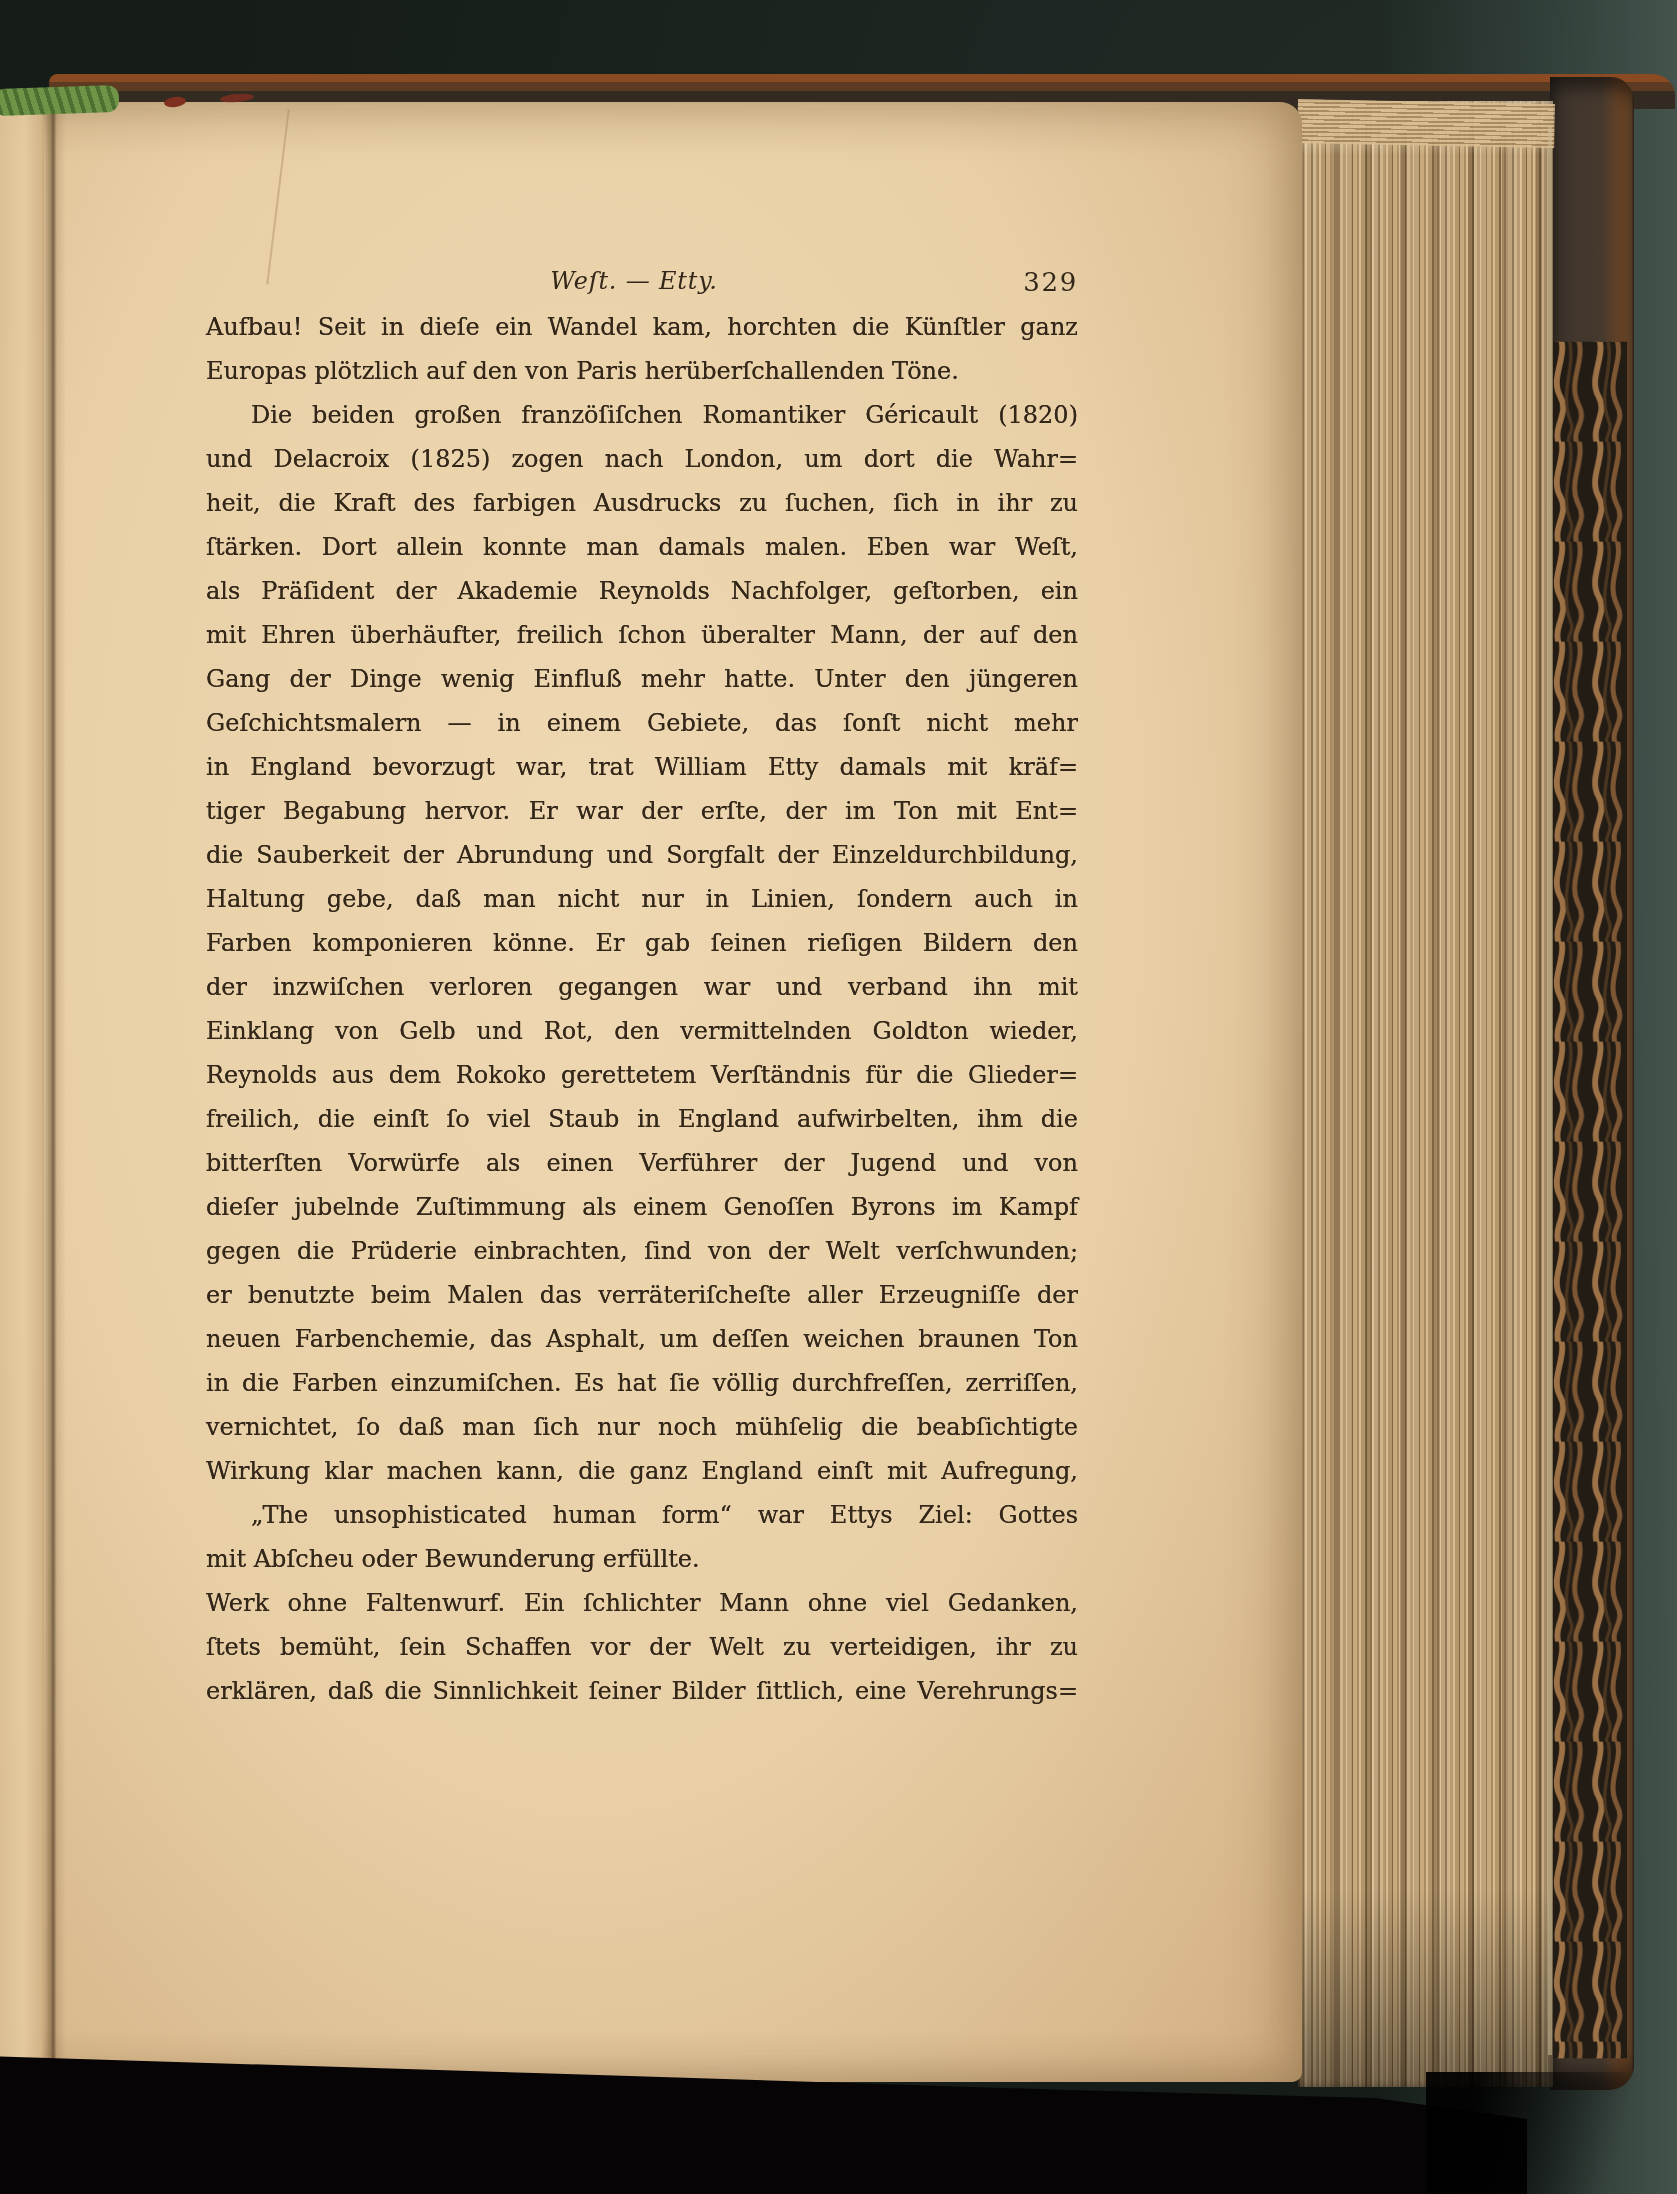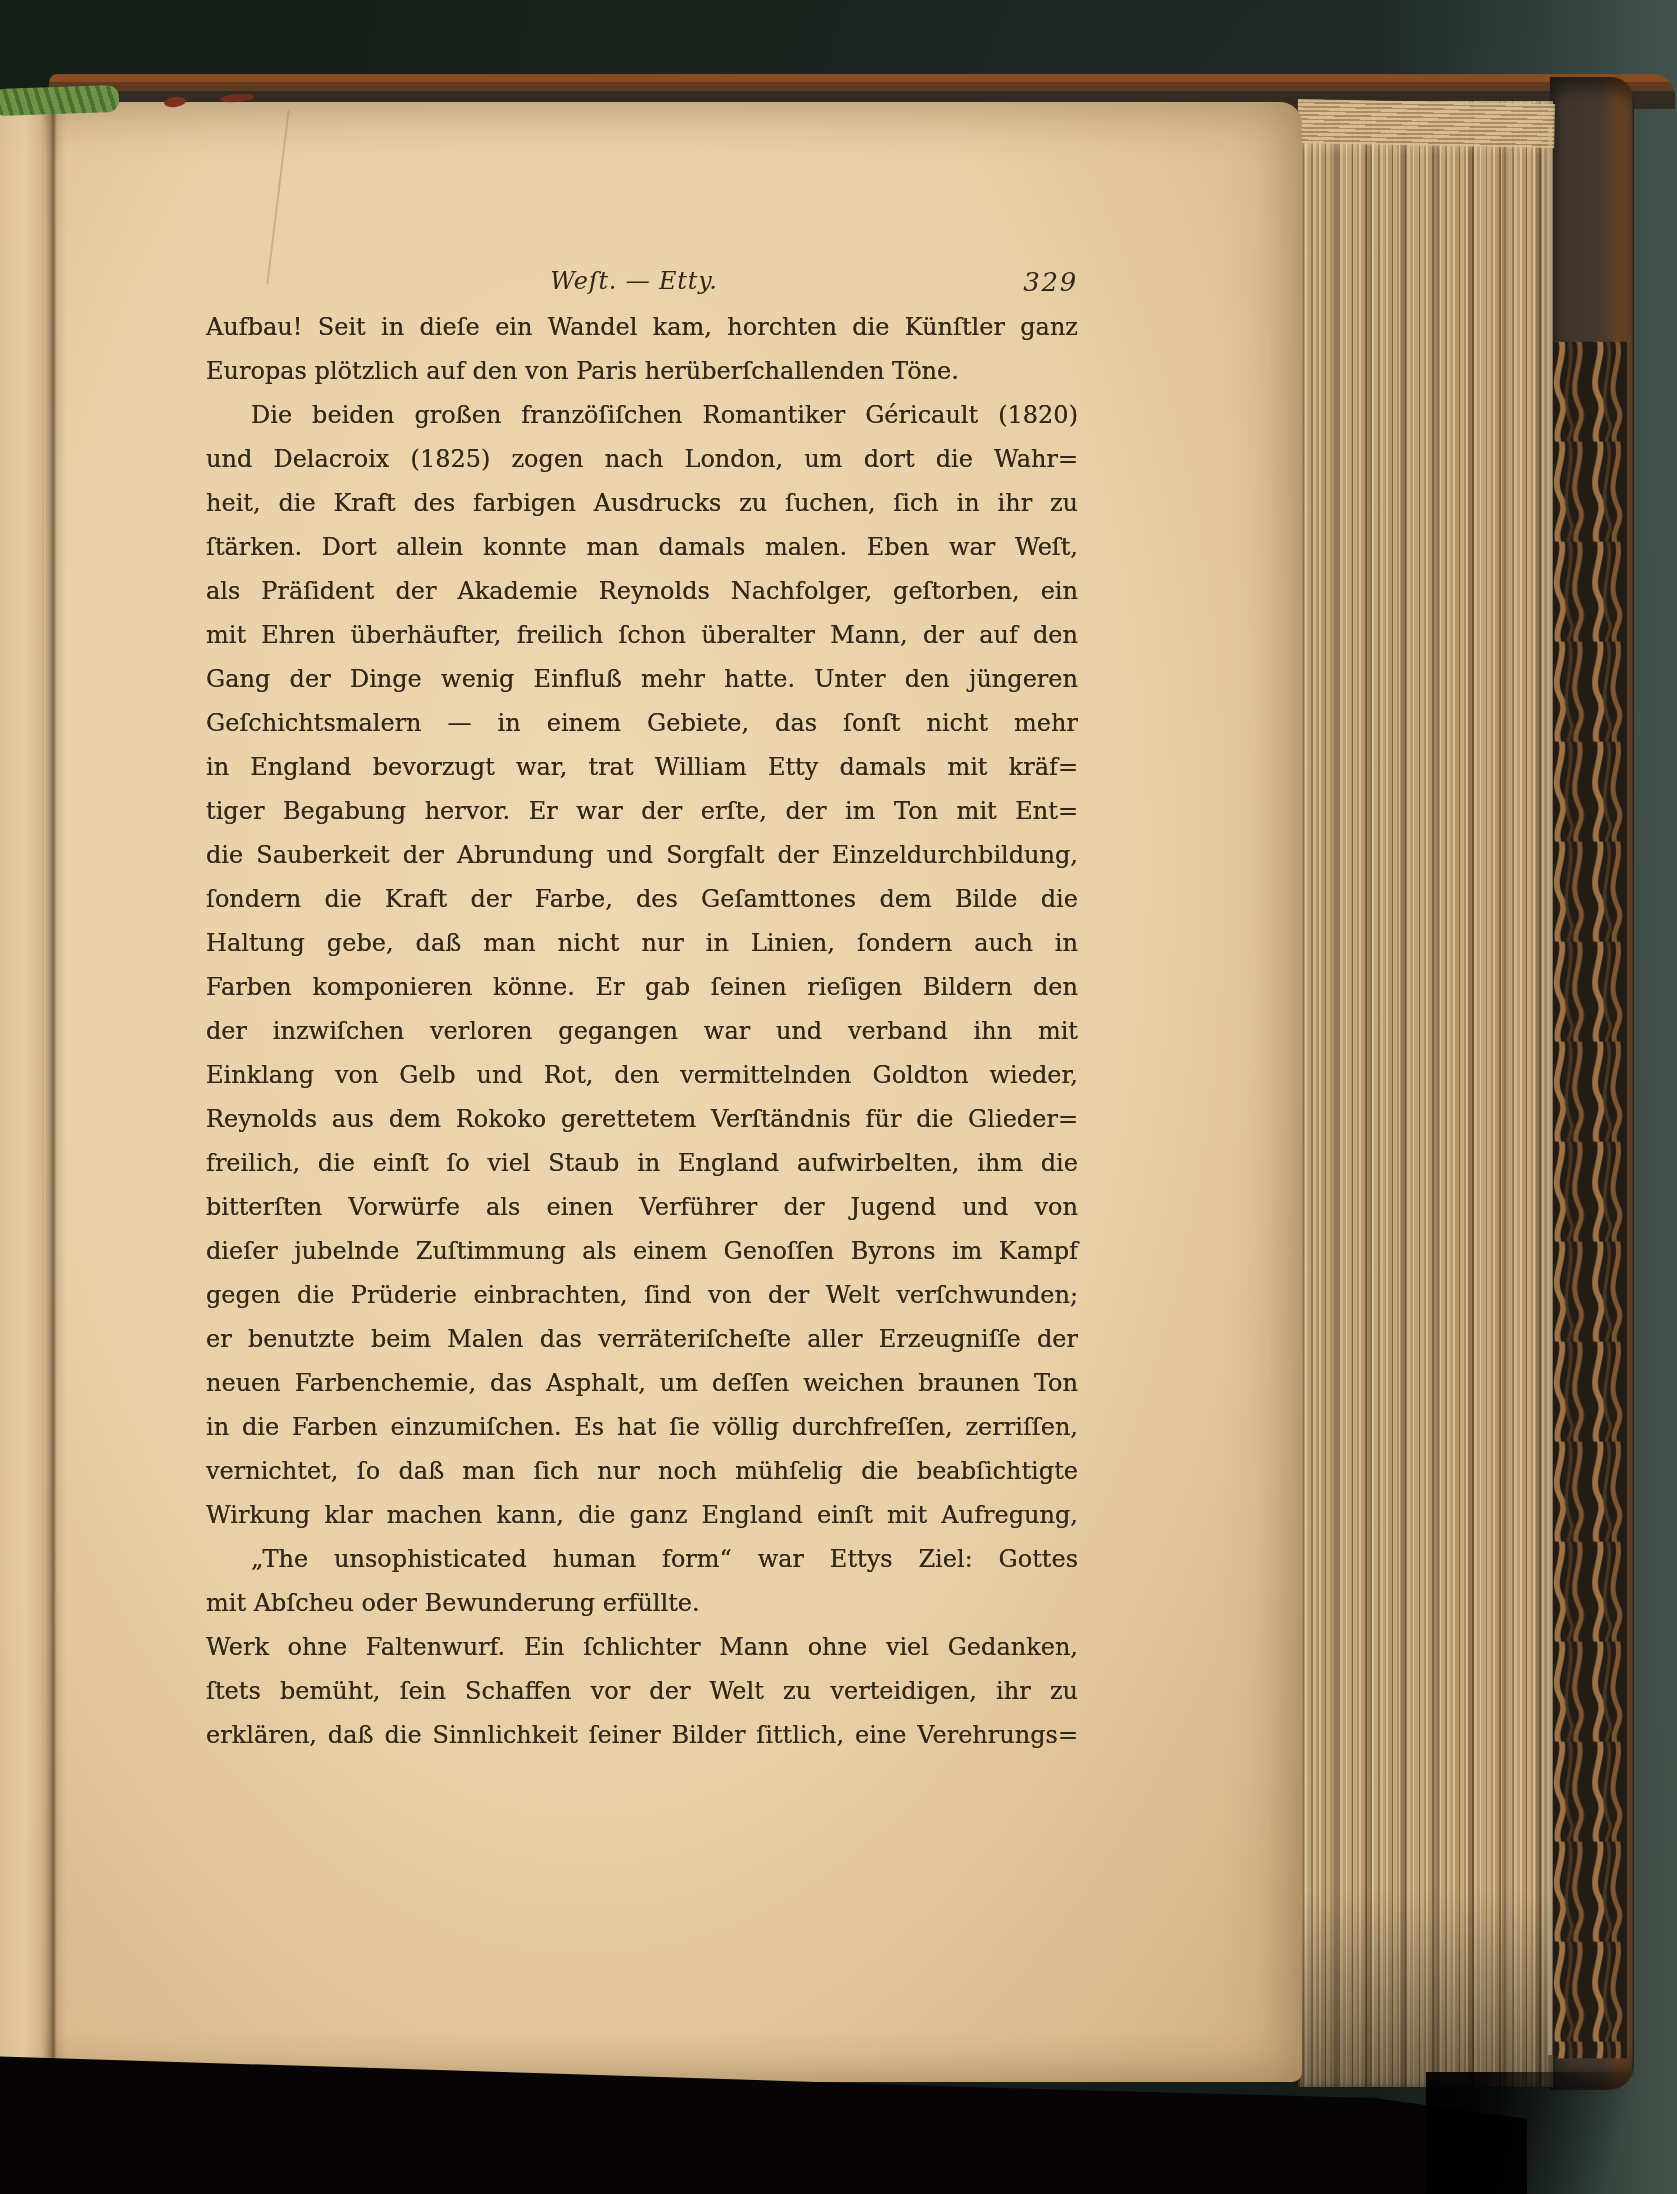--- a/index.html
+++ b/index.html
@@ -84,21 +84,21 @@
   .corner-shade {
     position: absolute; left: 1426px; top: 2072px; width: 252px; height: 122px;
     background: linear-gradient(105deg, rgba(0,0,0,.92) 20%, rgba(0,0,0,0) 75%);
   }
   
   .running-head {
     position: absolute; left: 206px; top: 267px; width: 872px; height: 37px;
     color: var(--ink, #33271a); font-size: 24px;
   }
   .head-title { position: absolute; left: 0; right: 16px; text-align: center; letter-spacing: 0.8px; font-style: italic; }
-  .head-pagenum { position: absolute; right: 0; top: 0; font-size: 26px; letter-spacing: 1.7px; font-style: italic; }
+  .head-pagenum { position: absolute; right: 0; top: 0; font-size: 26px; letter-spacing: 1.7px; }
   .text-block {
     position: absolute; left: 206px; top: 305px; width: 872px;
     color: var(--ink, #33271a); font-size: 24px; line-height: 44px;
     text-shadow: 0 0 0.4px rgba(51,39,26,.85);
   }
   .line { text-align: justify; text-align-last: justify; white-space: normal; }
   .line.pend { text-align-last: left; }
   .line.indent { padding-left: 45px; }
 </style>
 </head>
@@ -147,21 +147,20 @@
       <div class="line">und Delacroix (1825) zogen nach London, um dort die Wahr=</div>
       <div class="line">heit, die Kraft des farbigen Ausdrucks zu ſuchen, ſich in ihr zu</div>
       <div class="line">ſtärken. Dort allein konnte man damals malen. Eben war Weſt,</div>
       <div class="line">als Präſident der Akademie Reynolds Nachfolger, geſtorben, ein</div>
       <div class="line">mit Ehren überhäufter, freilich ſchon überalter Mann, der auf den</div>
       <div class="line">Gang der Dinge wenig Einfluß mehr hatte. Unter den jüngeren</div>
       <div class="line">Geſchichtsmalern — in einem Gebiete, das ſonſt nicht mehr</div>
       <div class="line">in England bevorzugt war, trat William Etty damals mit kräf=</div>
       <div class="line">tiger Begabung hervor. Er war der erſte, der im Ton mit Ent=</div>
       <div class="line">die Sauberkeit der Abrundung und Sorgfalt der Einzeldurchbildung,</div>
-      <div class="line">ſondern die Kraft der Farbe, des Geſamttones dem Bilde die</div>
       <div class="line">Haltung gebe, daß man nicht nur in Linien, ſondern auch in</div>
       <div class="line">Farben komponieren könne. Er gab ſeinen rieſigen Bildern den</div>
       <div class="line">der inzwiſchen verloren gegangen war und verband ihn mit</div>
       <div class="line">Einklang von Gelb und Rot, den vermittelnden Goldton wieder,</div>
       <div class="line">Reynolds aus dem Rokoko gerettetem Verſtändnis für die Glieder=</div>
       <div class="line">freilich, die einſt ſo viel Staub in England aufwirbelten, ihm die</div>
       <div class="line">bitterſten Vorwürfe als einen Verführer der Jugend und von</div>
       <div class="line">dieſer jubelnde Zuſtimmung als einem Genoſſen Byrons im Kampf</div>
       <div class="line">gegen die Prüderie einbrachten, ſind von der Welt verſchwunden;</div>
       <div class="line">er benutzte beim Malen das verräteriſcheſte aller Erzeugniſſe der</div>

